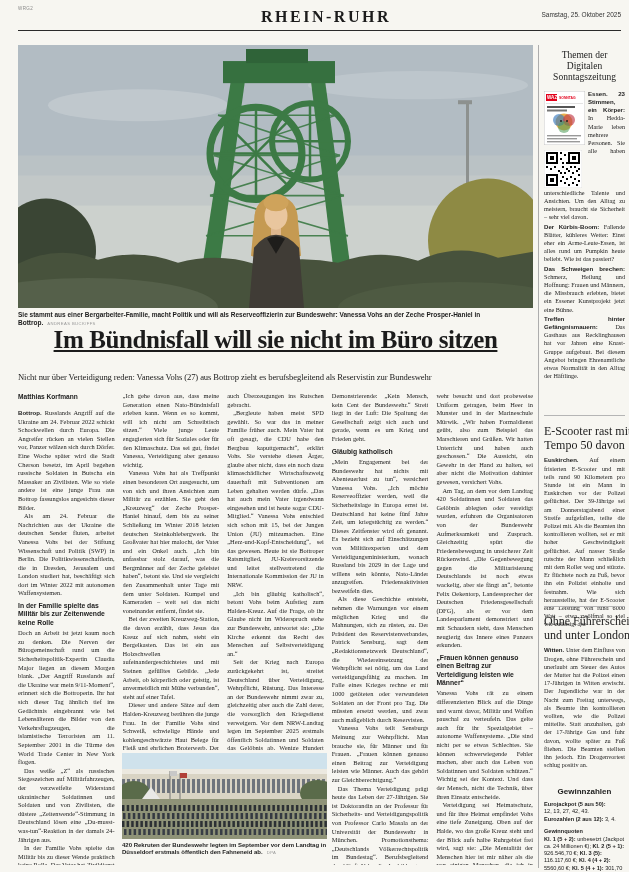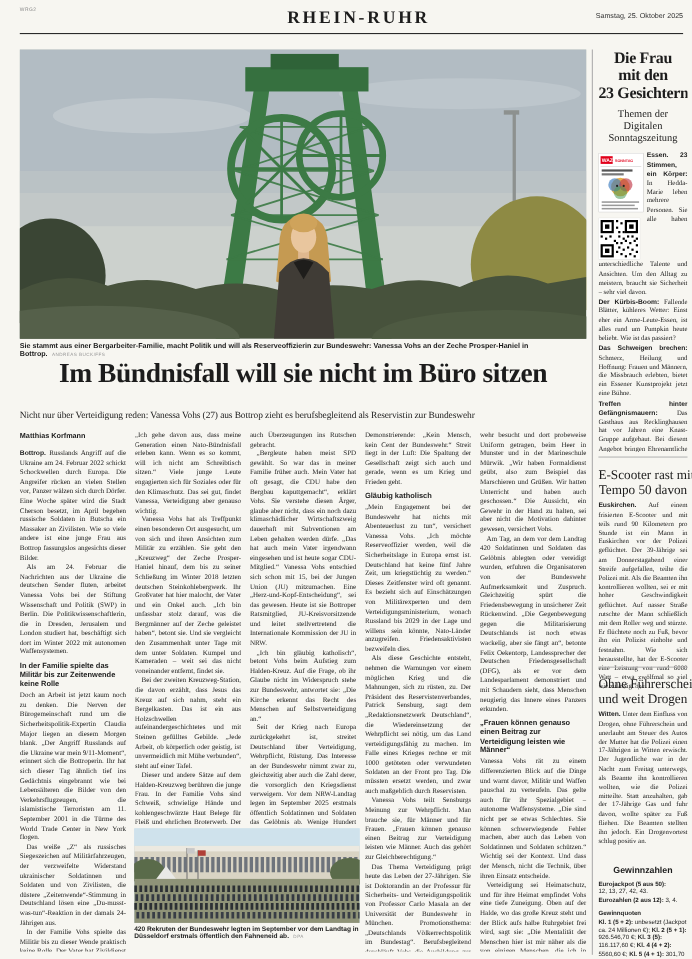--- a/index.html
+++ b/index.html
@@ -17,21 +17,21 @@
   .masthead-rule { position:absolute; left:18px; right:8px; top:30px; border-top:1.4px solid #2a2a2a; }
 
   
   .main-photo { position:absolute; left:18px; top:45px; width:515px; height:263px; background:#c4cac8; }
   .main-photo svg { display:block; width:100%; height:100%; }
   .main-caption { position:absolute; left:18px; top:311px; width:515px;
     font:bold 6.5px/1.25 "Liberation Sans",sans-serif; }
   .credit { font-weight:normal; font-size:4.2px; color:#979797; letter-spacing:.4px; margin-left:4px; }
 
   .headline { position:absolute; left:18px; top:327px; width:515px; text-align:center;
-    font:700 25px/1.05 "Liberation Serif",serif; letter-spacing:-0.4px; }
+    font:700 25px/1.05 "Liberation Serif",serif; letter-spacing:-0.4px;text-decoration:underline; }
   .subheadline { position:absolute; left:18px; top:372px; width:515px; text-align:left;
     font:8.6px/1.3 "Liberation Serif",serif; letter-spacing:-0.1px; white-space:nowrap; }
 
   
   .cols { position:absolute; left:18px; top:392px; width:515px; height:473px; display:flex; gap:8px; }
   .col { width:97px; height:473px; overflow:hidden; font-size:6.4px; line-height:8.6px;
     text-align:justify; hyphens:auto; -webkit-hyphens:auto; }
   .col.short { height:358px; }
   .col p { text-indent:6px; }
   .col p.ni { text-indent:0; }
@@ -209,25 +209,20 @@
     <line x1="2" y1="79" x2="205" y2="79" stroke="#383d45" stroke-width="6" stroke-dasharray="2.5 2.3"></line>
   </svg>
   <figcaption class="inline-caption">
     <span>420 Rekruten der Bundeswehr legten im September vor dem Landtag in Düsseldorf erstmals öffentlich den Fahneneid ab.</span><span class="credit">DPA</span>
   </figcaption>
 </figure>
 
 <div class="vrule"></div>
 
 <section class="sb sb-sonntag">
-  <h2 class="sb-h1">
-    <span>Die Frau</span>
-    <span>mit den</span>
-    <span>23 Gesichtern</span>
-  </h2>
   <p class="sb-sub">Themen der Digitalen Sonntagszeitung</p>
   <div class="sb-body">
     <div class="thumb">
       <svg width="41" height="54" viewBox="0 0 41 54">
         <rect width="41" height="54" fill="#ffffff" stroke="#bbb" stroke-width="0.8"></rect>
         <rect x="2" y="3" width="11" height="7" fill="#e2001a"></rect>
         <text x="3" y="8.4" font-family="Liberation Sans, sans-serif" font-size="4.6" font-weight="bold" fill="#ffffff">WAZ</text>
         <text x="15" y="8.2" font-family="Liberation Sans, sans-serif" font-size="3.4" font-weight="bold" fill="#e2001a">SONNTAG</text>
         <rect x="2" y="12" width="37" height="0.8" fill="#ddd"></rect>
         <rect x="3" y="15" width="28" height="2" fill="#555"></rect>
@@ -309,21 +304,21 @@
   <div class="sb-body">
     <p><span class="lead">Euskirchen.</span> <span>Auf einem frisierten E-Scooter und mit teils rund 90 Kilometern pro Stunde ist ein Mann in Euskirchen vor der Polizei geflüchtet. Der 39-Jährige sei am Donnerstagabend einer Streife aufgefallen, teilte die Polizei mit. Als die Beamten ihn kontrollieren wollten, sei er mit hoher Geschwindigkeit geflüchtet. Auf nasser Straße rutschte der Mann schließlich mit dem Roller weg und stürzte. Er flüchtete noch zu Fuß, bevor ihn ein Polizist einholte und festnahm. Wie sich herausstellte, hat der E-Scooter eine Leistung von rund 6000 Watt – etwa zwölfmal so viel wie zulässig.</span> <span class="agency">dpa</span></p>
   </div>
 </section>
 
 <div class="sb-rule r2"></div>
 
 <section class="sb sb-drogen sb-news">
   <h3 class="sb-h2">
     <span>Ohne Führerschein</span>
-    <span>und weit Drogen</span>
+    <span>und unter London</span>
   </h3>
   <div class="sb-body">
     <p><span class="lead">Witten.</span> <span>Unter dem Einfluss von Drogen, ohne Führerschein und unerlaubt am Steuer des Autos der Mutter hat die Polizei einen 17-Jährigen in Witten erwischt. Der Jugendliche war in der Nacht zum Freitag unterwegs, als Beamte ihn kontrollieren wollten, wie die Polizei mitteilte. Statt anzuhalten, gab der 17-Jährige Gas und fuhr davon, wollte später zu Fuß fliehen. Die Beamten stellten ihn jedoch. Ein Drogenvortest schlug positiv an.</span></p>
   </div>
 </section>
 
 <section class="sb sb-lottery">
   <h3 class="lot-title">Gewinnzahlen</h3>
   <div class="lot">
     <p><span class="b">Eurojackpot (5 aus 50):</span><br><span>12, 13, 27, 42, 43.</span></p>

